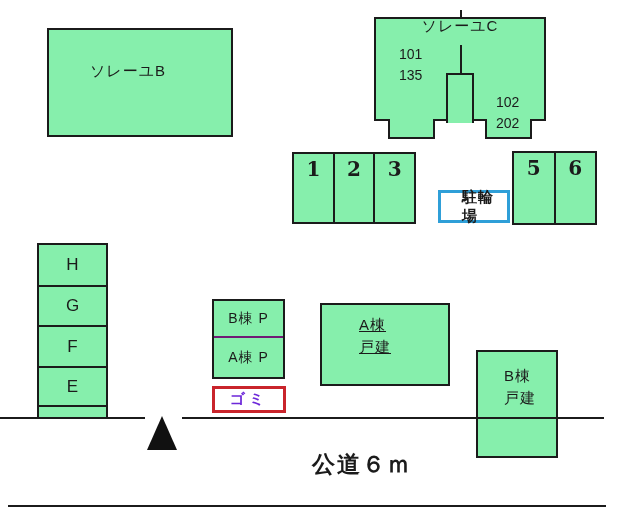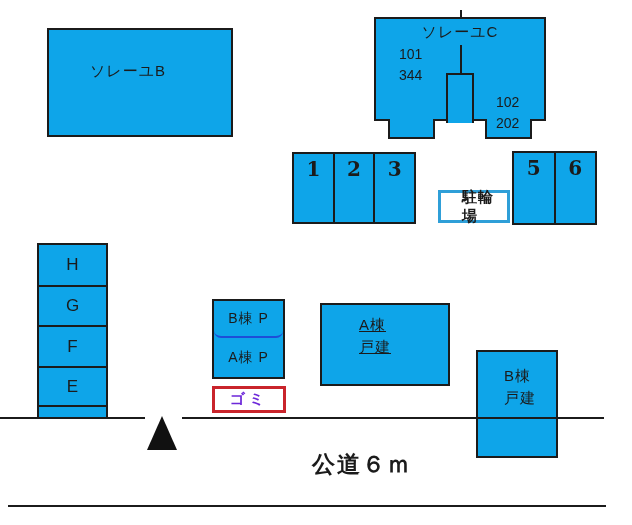--- a/index.html
+++ b/index.html
@@ -11,41 +11,41 @@
   .canvas {
     position: relative;
     width: 632px;
     height: 525px;
     background: #ffffff;
     overflow: hidden;
   }
   .outline {
     position: absolute;
     border: 2px solid #1b1b1b;
-    background: #0ea5e9;
+    background: #86efac;
   }
   .abs { position: absolute; }
   .center-flex {
     display: flex;
     align-items: center;
     justify-content: center;
   }
 
   
   #soleil-b { left: 47px; top: 28px; width: 186px; height: 109px; }
   #soleil-b-label { left: 41px; top: 32px; font-size: 15px; letter-spacing: 1px; }
 
   
   #c-main  { left: 374px; top: 17px;  width: 172px; height: 104px; }
   #c-notch { left: 446px; top: 73px;  width: 28px;  height: 50px; border-bottom: none; }
   #c-tick  { left: 460px; top: 10px;  width: 2px;   height: 9px;  background: #1b1b1b; }
   #c-centerline { left: 460px; top: 45px; width: 2px; height: 28px; background: #1b1b1b; }
   #c-porch-left  { left: 388px; top: 119px; width: 47px; height: 20px; border-top: none; }
   #c-porch-right { left: 485px; top: 119px; width: 47px; height: 20px; border-top: none; }
-  #c-title { left: 374px; top: 23px; width: 172px; text-align: center; font-size: 15px; letter-spacing: 1px; }
+  #c-title { left: 374px; top: 17px; width: 172px; text-align: center; font-size: 15px; letter-spacing: 1px; }
   .unit-col { font-size: 14px; line-height: 21px; }
   #c-units-left  { left: 399px; top: 44px; }
   #c-units-right { left: 496px; top: 44px; margin-top: 48px; }
   .unit-col span { display: block; }
 
   
   #parking-row1 { left: 292px; top: 152px; width: 124px; height: 72px; display: flex; }
   #parking-row2 { left: 512px; top: 151px; width: 85px;  height: 74px; display: flex; }
   .pcell {
     flex: 1 1 0;
@@ -87,21 +87,21 @@
 
   
   #p-column { left: 212px; top: 299px; width: 73px; height: 80px; }
   .pc-cell {
     display: flex;
     align-items: center;
     justify-content: center;
     font-size: 14px;
     letter-spacing: 1px;
   }
-  #pc-b { height: 37px; border-bottom: 2px solid #1d4ed8; border-radius: 7px; }
+  #pc-b { height: 37px; border-bottom: 2px solid #701a75; }
   #pc-a { height: 39px; }
 
   
   #garbage-box {
     left: 212px; top: 386px; width: 74px; height: 27px;
     border: 3px solid #c9242b;
     background: #ffffff;
     color: #c9242b;
     font-weight: bold;
     font-size: 15px;
@@ -147,21 +147,21 @@
 
   <div class="outline" id="c-main"></div>
   <div class="outline" id="c-notch"></div>
   <div class="abs" id="c-tick"></div>
   <div class="abs" id="c-centerline"></div>
   <div class="outline" id="c-porch-left"></div>
   <div class="outline" id="c-porch-right"></div>
   <div class="abs" id="c-title">ソレーユC</div>
   <div class="abs unit-col" id="c-units-left">
     <span>101</span>
-    <span>344</span>
+    <span>135</span>
   </div>
   <div class="abs unit-col" id="c-units-right">
     <span>102</span>
     <span>202</span>
   </div>
 
   <div class="outline" id="parking-row1">
     <div class="pcell">1</div>
     <div class="pcell">2</div>
     <div class="pcell">3</div>

